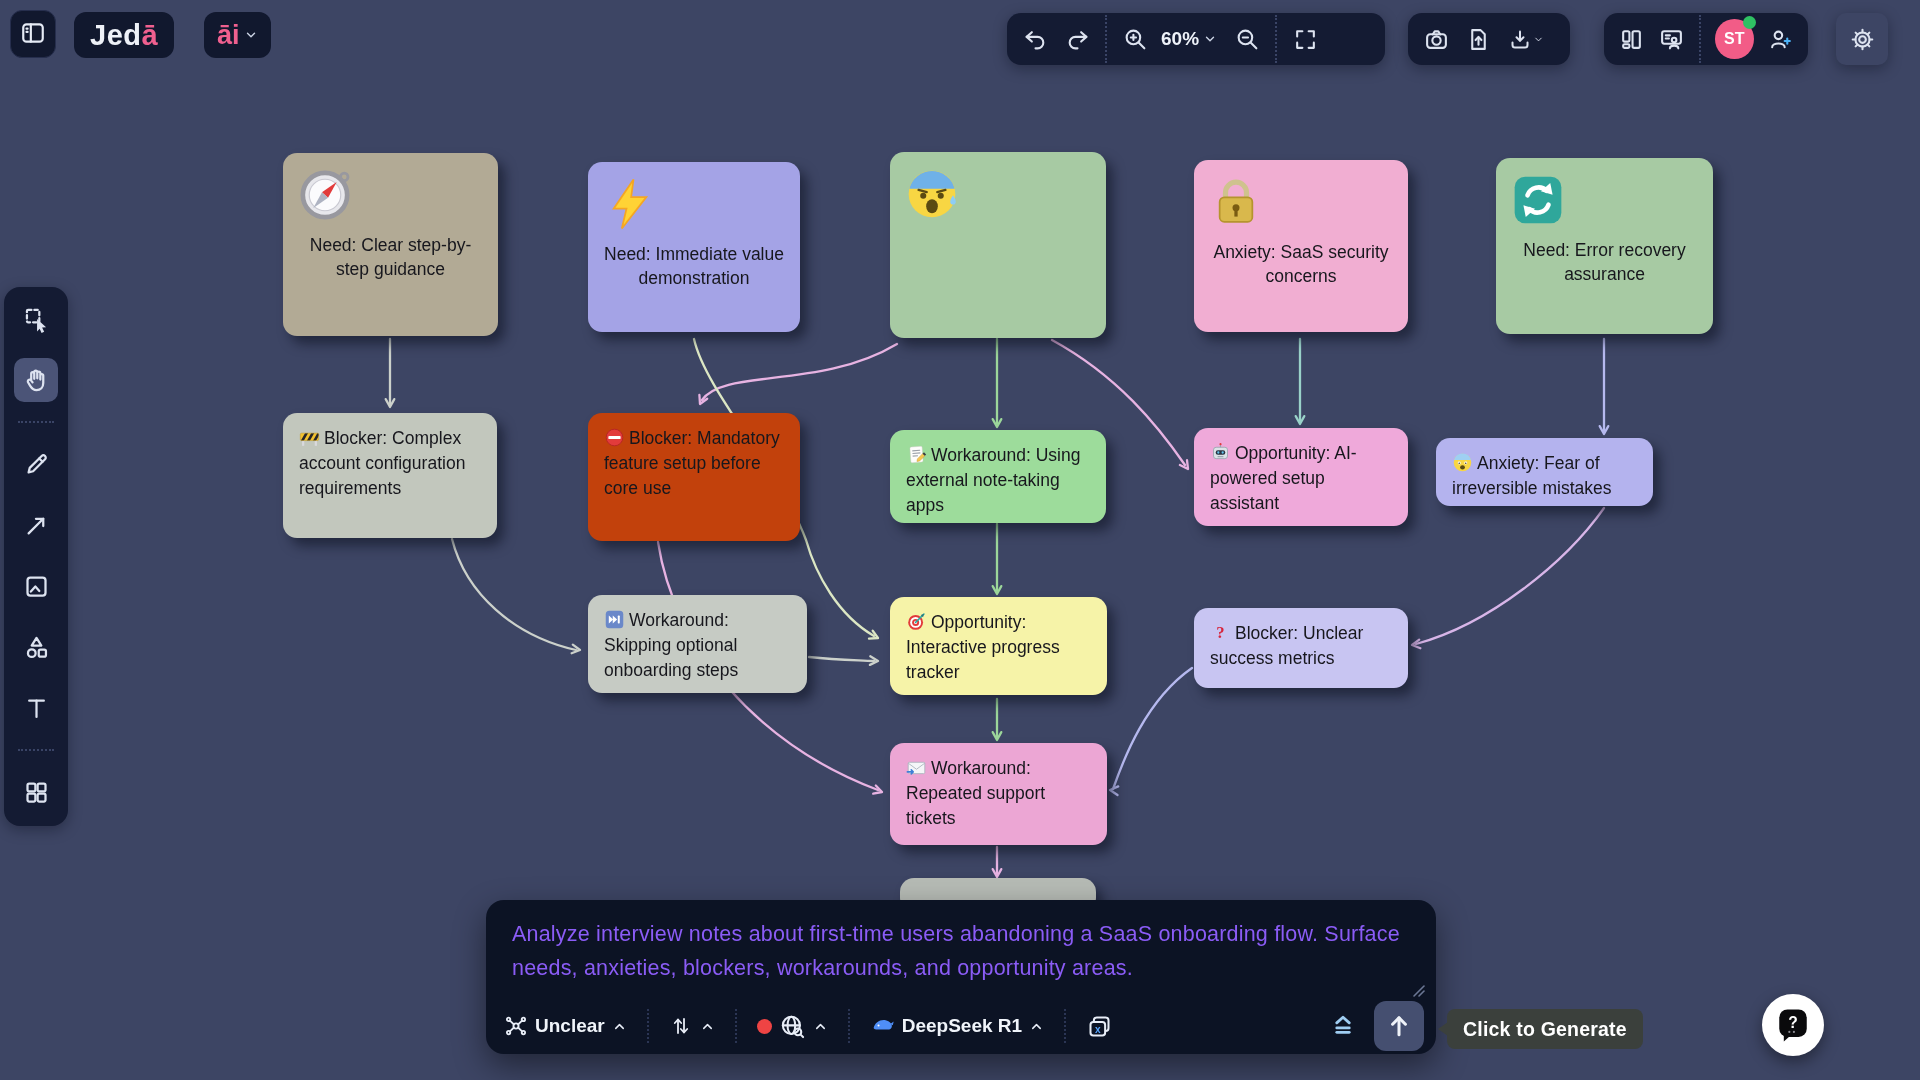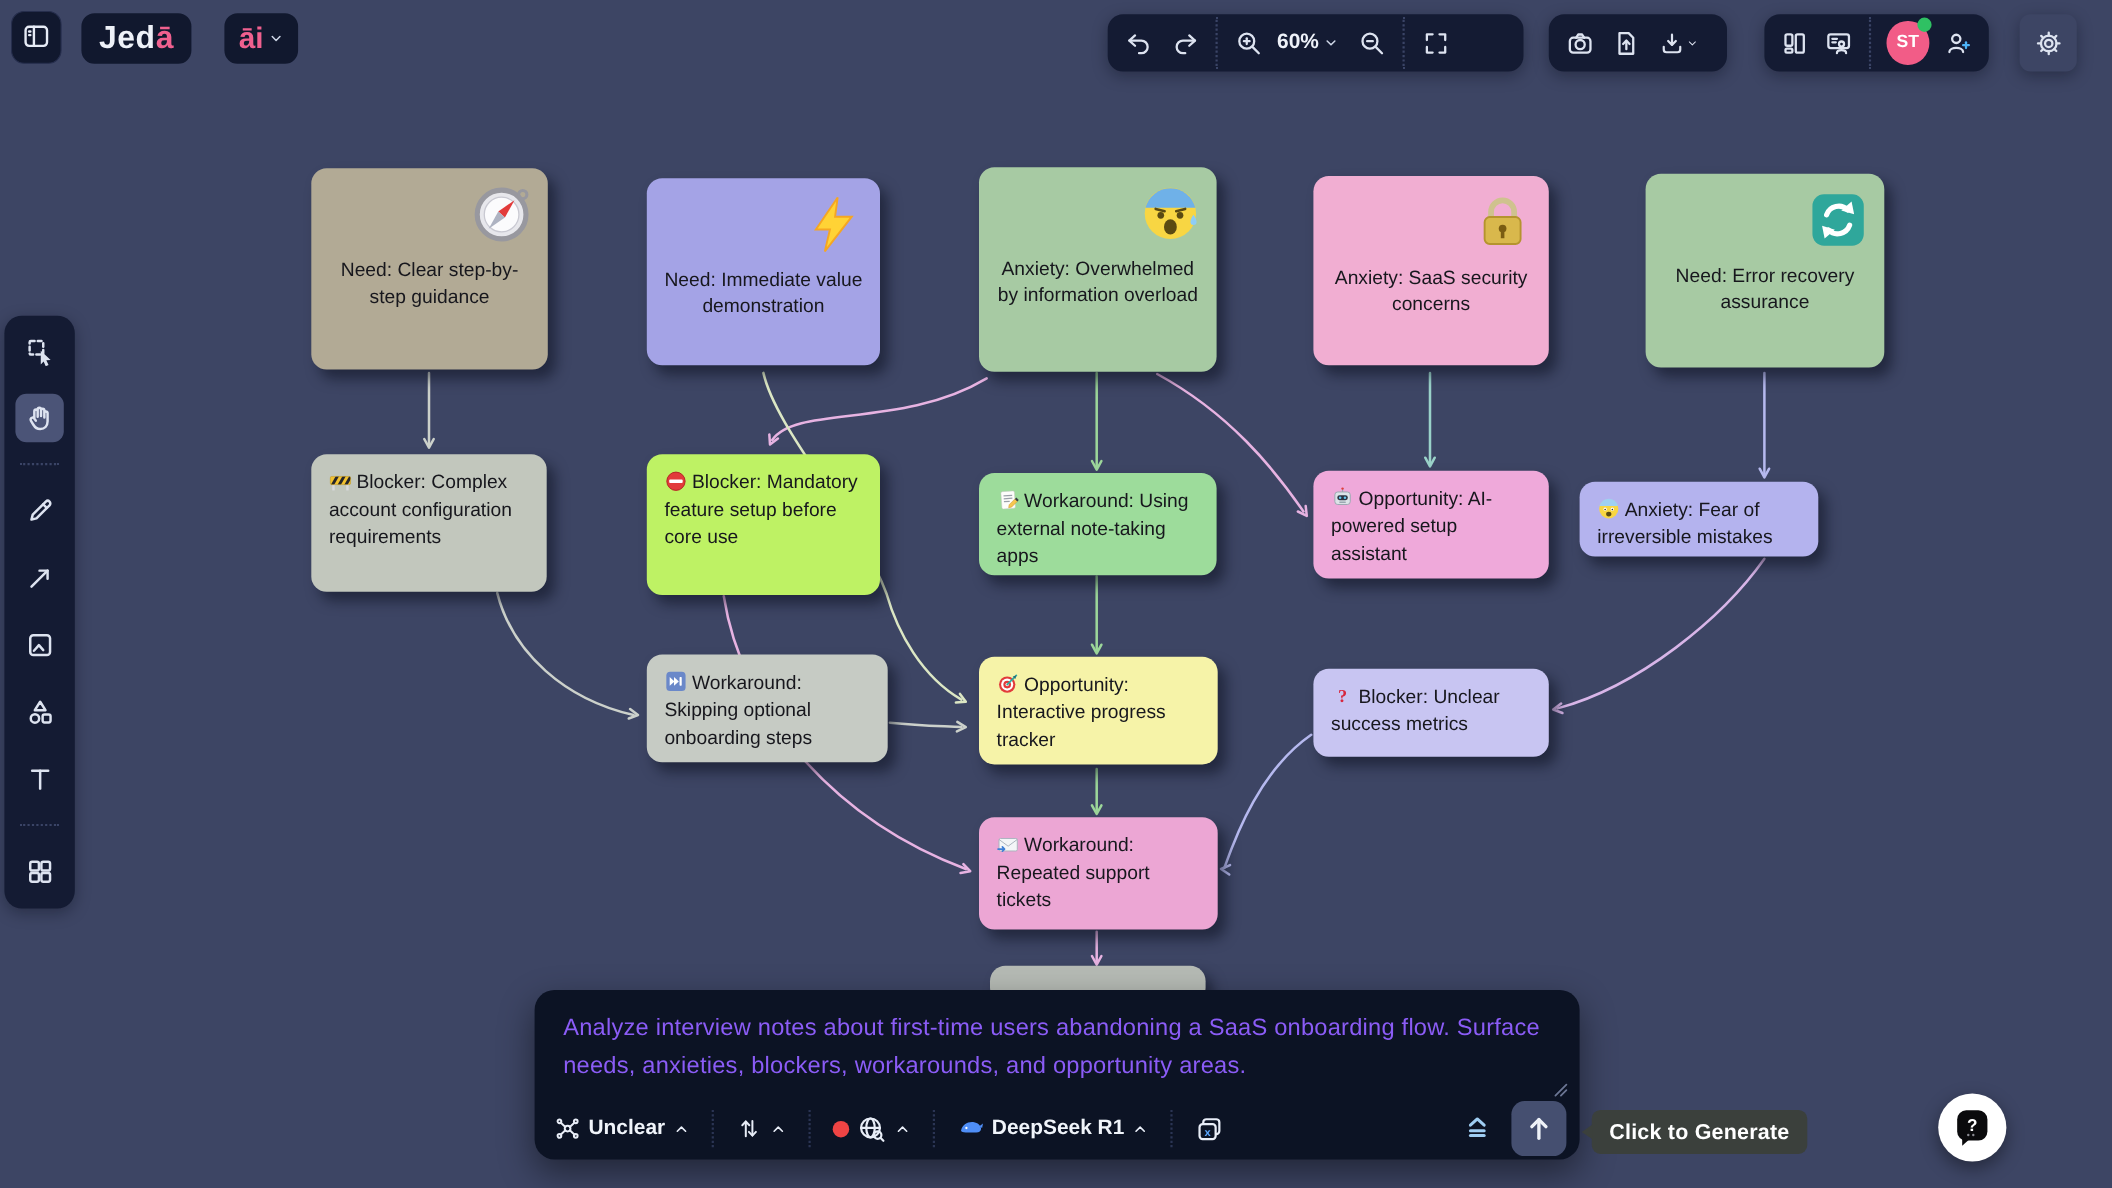--- a/index.html
+++ b/index.html
@@ -39,21 +39,21 @@
               background:#141b33; border-radius:16px; display:flex; flex-direction:column;
               align-items:center; gap:17px; box-shadow:0 4px 14px rgba(5,8,20,.35); }
   .toolrail .iconbtn { width:44px; height:44px; }
   .toolrail .iconbtn svg { width:27px; height:27px; }
   .toolrail .iconbtn.active { background:#4b5477; }
 
   
   #edges { position:absolute; inset:0; width:1920px; height:1080px; }
   .node { position:absolute; border-radius:14px; color:#17171d;
           box-shadow:7px 8px 12px rgba(8,12,26,.5); }
-  .node.top { display:flex; flex-direction:column; align-items:flex-end; text-align:center; padding:14px 14px 10px; }
+  .node.top { display:flex; flex-direction:column; align-items:flex-start; text-align:center; padding:14px 14px 10px; }
   .node.top .nlabel { margin-top:10px; font-size:17.5px; line-height:1.38; }
   .node.inline { padding:13px 16px 10px; }
   .node.inline .nlabel { font-size:17.5px; line-height:1.42; }
   .nicon.big { width:56px; height:56px; display:inline-block; }
   .nicon.big svg { width:56px; height:56px; }
   .nicon.small { width:21px; height:21px; display:inline-block; vertical-align:-4px; margin-right:4px; }
   .nicon.small svg { width:21px; height:21px; }
 
   
   .composer { position:absolute; left:486px; top:900px; width:950px; height:154px; background:#0c1324;
@@ -145,21 +145,20 @@
       <div class="node top" style="left: 890px; top: 152px; width: 216px; height: 186px; background: rgb(167, 202, 163);">
         <span class="nicon big"><svg viewBox="0 0 48 48">
             <circle cx="24" cy="24" r="20" fill="#f8d643"></circle>
             <path d="M4.6 19.5 A20 20 0 0 1 43.4 19.5 Z" fill="#6fb1e8"></path>
             <circle cx="16.5" cy="25.5" r="2.6" fill="#5a4a12"></circle>
             <circle cx="31.5" cy="25.5" r="2.6" fill="#5a4a12"></circle>
             <path d="M12.5 20.5 l7 1.8 M35.5 20.5 l-7 1.8" stroke="#5a4a12" stroke-width="2" fill="none" stroke-linecap="round"></path>
             <ellipse cx="24" cy="34.5" rx="5" ry="6" fill="#5a4a12"></ellipse>
             <path d="M42 25 c3.2 4.5 3.2 8 0 8 -3.2 0 -3.2 -3.5 0 -8z" fill="#8ecdf6"></path>
           </svg></span>
-        <div class="nlabel">Anxiety: Overwhelmed by information overload</div>
       </div>
       <div class="node top" style="left: 1194px; top: 160px; width: 214px; height: 172px; background: rgb(241, 174, 210);">
         <span class="nicon big"><svg viewBox="0 0 48 48">
             <path d="M15 21 v-5 a9 9 0 0 1 18 0 v5" fill="none" stroke="#cfc28e" stroke-width="4.5"></path>
             <rect x="10" y="20" width="28" height="21" rx="4" fill="#d9b84c" stroke="#b5942e" stroke-width="1.5"></rect>
             <circle cx="24" cy="29" r="3" fill="#7a5c12"></circle>
             <rect x="22.6" y="30" width="2.8" height="6.5" fill="#7a5c12"></rect>
           </svg></span>
         <div class="nlabel">Anxiety: SaaS security concerns</div>
       </div>
@@ -184,21 +183,21 @@
               <rect x="36" y="29" width="5" height="14" fill="#d9d9de"></rect>
               <rect x="3" y="14" width="42" height="17" rx="3" fill="#f2c12e"></rect>
               <g clip-path="url(#cp-constr)" stroke="#26262b" stroke-width="6">
                 <line x1="6" y1="34" x2="19" y2="11"></line>
                 <line x1="20" y1="34" x2="33" y2="11"></line>
                 <line x1="34" y1="34" x2="47" y2="11"></line>
               </g>
               <rect x="3" y="14" width="42" height="17" rx="3" fill="none" stroke="#b8901d"></rect>
             </svg></span>Blocker: Complex account configuration requirements</div>
       </div>
-      <div class="node inline" style="left: 588px; top: 413px; width: 212px; height: 128px; background: #bef264;">
+      <div class="node inline" style="left: 588px; top: 413px; width: 212px; height: 128px; background: #c2410c;">
         <div class="nlabel"><span class="nicon small"><svg viewBox="0 0 48 48">
               <circle cx="24" cy="24" r="19" fill="#e23b3b" stroke="#b32424" stroke-width="2"></circle>
               <rect x="10" y="20.5" width="28" height="7" rx="2" fill="#fff"></rect>
             </svg></span>Blocker: Mandatory feature setup before core use</div>
       </div>
       <div class="node inline" style="left: 890px; top: 430px; width: 216px; height: 93px; background: rgb(157, 220, 155);">
         <div class="nlabel"><span class="nicon small"><svg viewBox="0 0 48 48">
               <g transform="rotate(-4 24 24)">
                 <rect x="10" y="6" width="28" height="36" rx="3" fill="#fdfdfb" stroke="#c9c9c2"></rect>
                 <g stroke="#9aa0a8" stroke-width="2.5">

